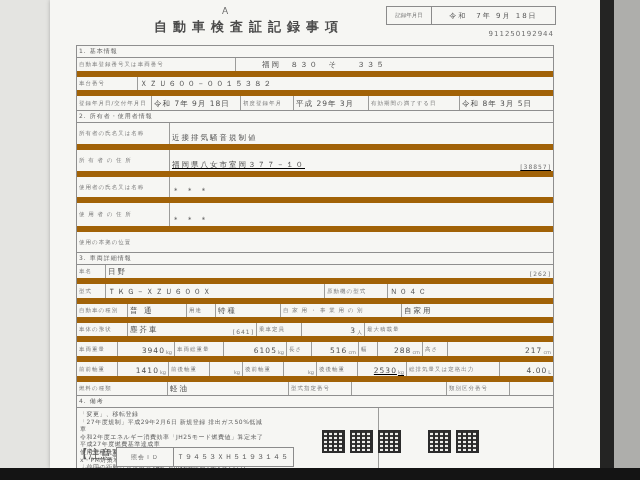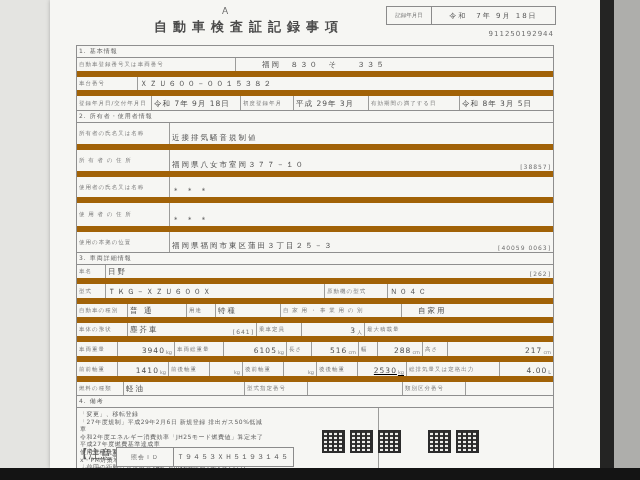--- a/index.html
+++ b/index.html
@@ -108,21 +108,21 @@
               <span class="lab">所有者の氏名又は名称</span>
             </div>
           <div class="cell" style="flex:1;">
               <span class="val">近接排気騒音規制値</span>
             </div>
         </div>
         <div class="r h21">
           <div class="cell" style="width:92px;">
               <span class="lab">所 有 者 の 住 所</span>
             </div>
-          <div class="cell" style="flex:1;">
+          <div class="cell" style="flex:1;text-decoration:underline;">
               <span class="val">福岡県八女市室岡３７７－１０</span>
               <span class="code">[38857]</span>
             </div>
         </div>
         <div class="r h20">
           <div class="cell" style="width:92px;">
               <span class="lab">使用者の氏名又は名称</span>
             </div>
           <div class="cell" style="flex:1;">
               <span class="val">＊ ＊ ＊</span>
@@ -132,24 +132,20 @@
           <div class="cell" style="width:92px;">
               <span class="lab">使 用 者 の 住 所</span>
             </div>
           <div class="cell" style="flex:1;">
               <span class="val">＊ ＊ ＊</span>
             </div>
         </div>
         <div class="r h20">
           <div class="cell" style="width:92px;">
               <span class="lab">使用の本拠の位置</span>
-            </div>
-          <div class="cell" style="flex:1;">
-              <span class="val">福岡県福岡市東区蒲田３丁目２５－３</span>
-              <span class="code">[40059 0063]</span>
             </div>
         </div>
       </div>
 
       <div class="sec">
         <div class="sechead">3. 車両詳細情報</div>
         <div class="r h13">
           <div class="cell" style="width:28px;">
               <span class="lab">車名</span>
             </div>
@@ -181,21 +177,21 @@
             </div>
           <div class="cell" style="width:28px;">
               <span class="lab">用途</span>
             </div>
           <div class="cell" style="width:64px;">
               <span class="val">特種</span>
             </div>
           <div class="cell" style="width:120px;">
               <span class="lab">自 家 用 ・ 事 業 用 の 別</span>
             </div>
-          <div class="cell" style="flex:1;padding-left:14px;">
+          <div class="cell" style="flex:1;">
               <span class="val">自家用</span>
             </div>
         </div>
         <div class="r h13">
           <div class="cell" style="width:50px;">
               <span class="lab">車体の形状</span>
             </div>
           <div class="cell" style="width:128px;">
               <span class="val">塵芥車</span>
               <span class="code">[641]</span>
@@ -282,21 +278,21 @@
             </div>
           <div class="cell" style="flex:1;">
               <span class="num">4.00</span>
               <span class="unit">L</span>
             </div>
         </div>
         <div class="r h13">
           <div class="cell" style="width:46px;">
               <span class="lab">燃料の種類</span>
             </div>
-          <div class="cell" style="width:120px;">
+          <div class="cell" style="width:120px;margin-left:44px;">
               <span class="val">軽油</span>
             </div>
           <div class="cell" style="width:62px;">
               <span class="lab">型式指定番号</span>
             </div>
           <div class="cell" style="width:94px;">
               <span class="val"></span>
             </div>
           <div class="cell" style="width:62px;">
               <span class="lab">類別区分番号</span>

